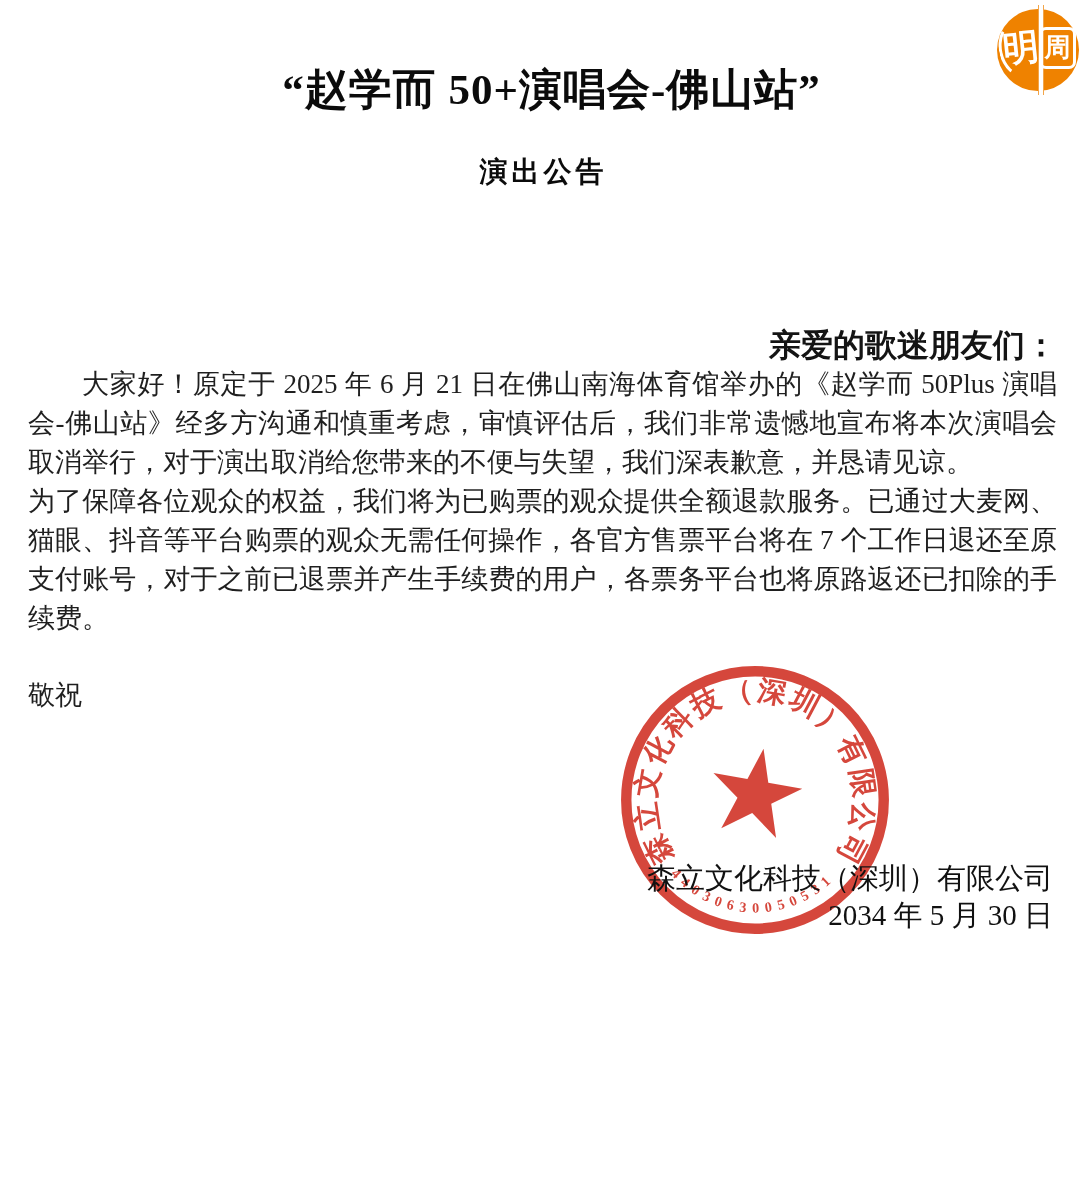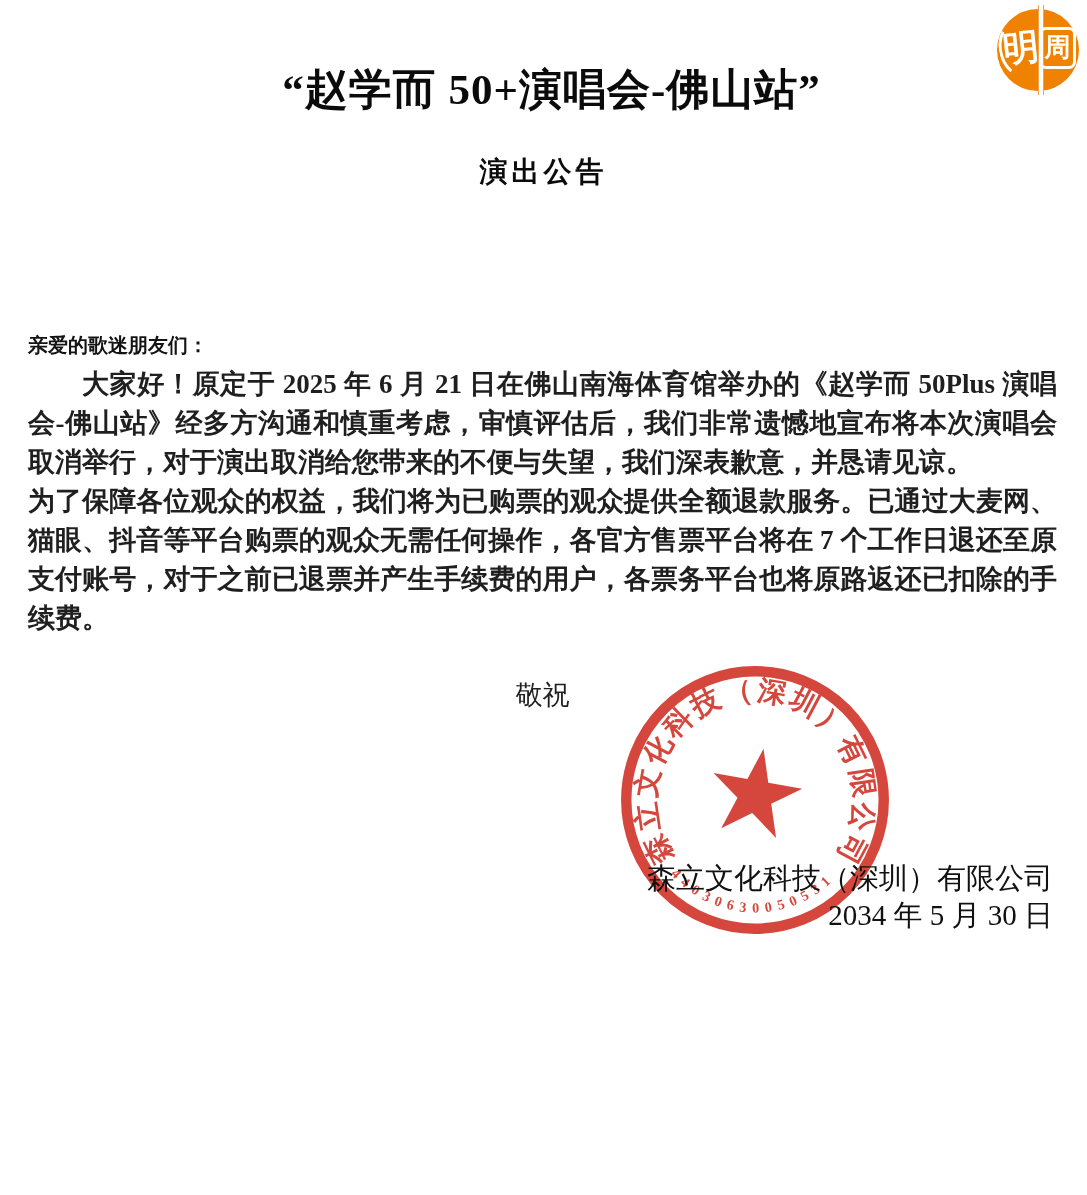--- a/index.html
+++ b/index.html
@@ -54,27 +54,27 @@
     letter-spacing: 4px;
   }
 
   
   .letter {
     position: absolute; top: 326px; left: 28px; right: 30px;
     font-size: 27px; line-height: 39px; text-align: justify;
   }
   .salutation {
     font-family: "Liberation Sans", sans-serif;
-    font-weight: 700; font-size: 20px; line-height: 39px; color: #141414;
-    text-align: left;
+    font-weight: 700; font-size: 32px; line-height: 39px; color: #141414;
+    text-align: right;
   }
-  .para { margin: 0; font-weight: bold; }
+  .para { margin: 0; }
   .para.indent { text-indent: 2em; }
   .thanks { margin-top: 20px; text-align: left; }
-  .closing { margin-top: 38px; text-align: center; }
+  .closing { margin-top: 38px; text-align: left; }
   .closing-line { line-height: 39px; }
 
   
   .stamp {
     position: absolute; left: 613px; top: 658px; width: 284px; height: 284px;
     opacity: 0.9; z-index: 1;
   }
   .stamp svg { width: 100%; height: 100%; }
   .stamp text { font-family: "Liberation Serif", serif; }
 

